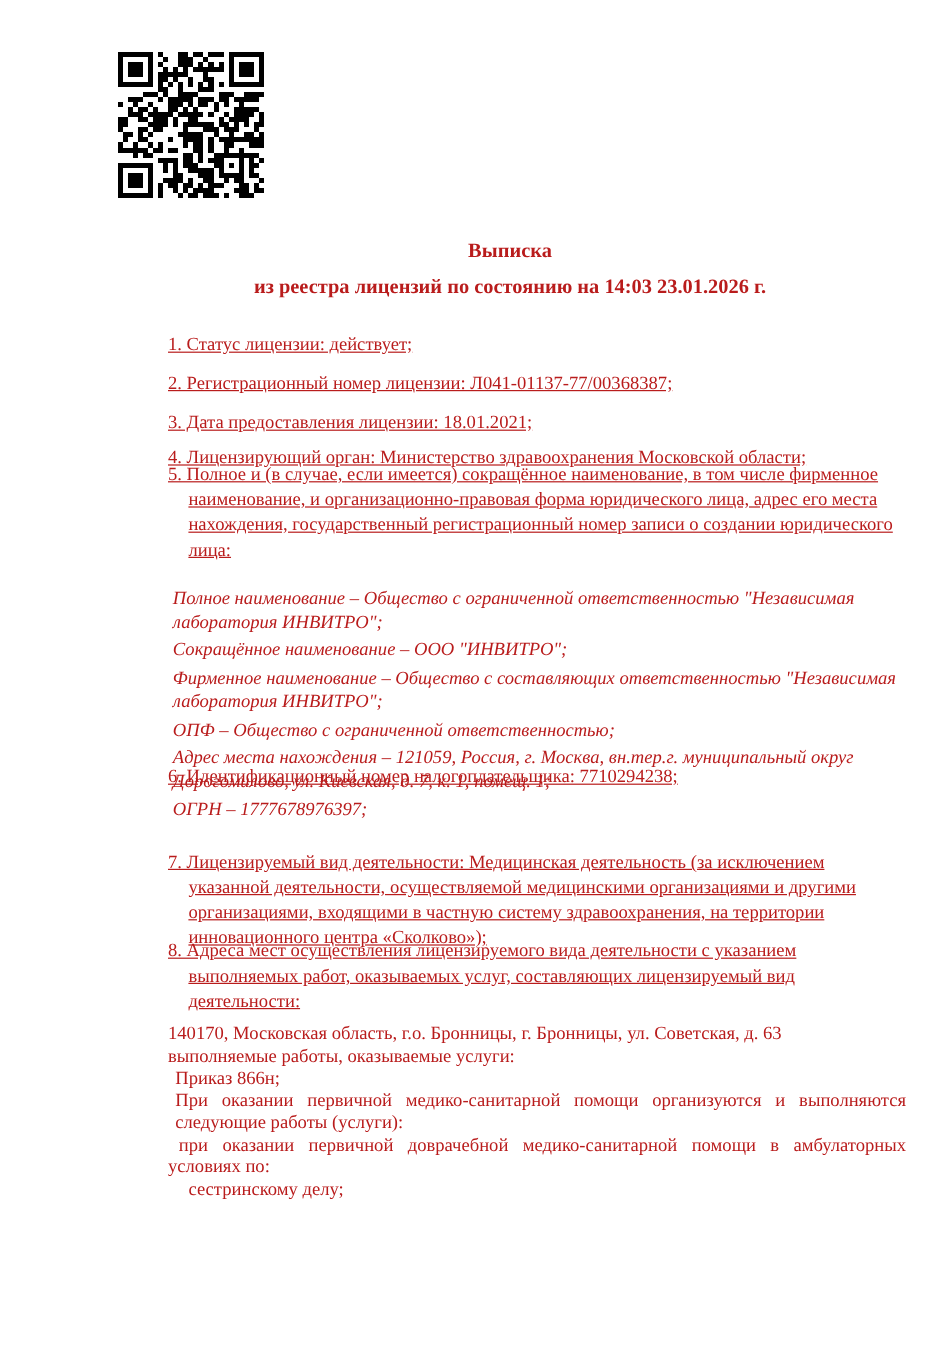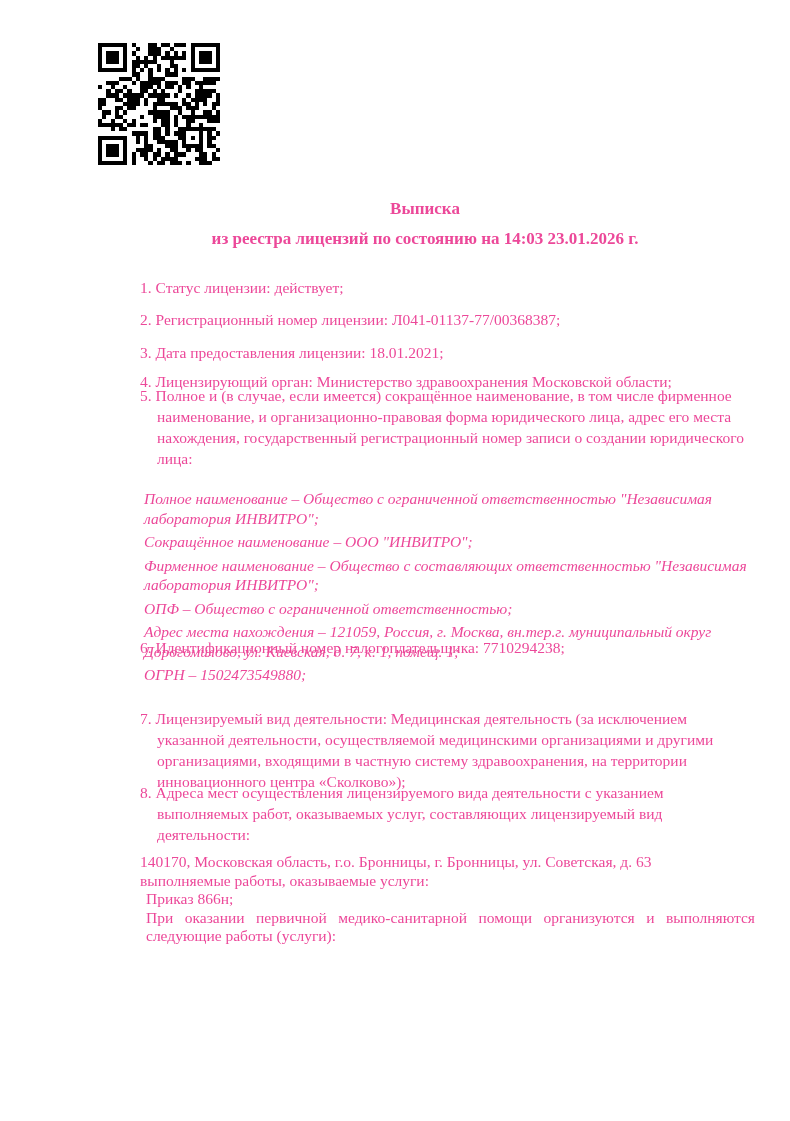--- a/index.html
+++ b/index.html
@@ -1,37 +1,37 @@
 <!DOCTYPE html>
 <html lang="ru"><head>
 <meta charset="utf-8">
 <style>
   html,body{margin:0;padding:0;background:#ffffff;}
   .page{
     position:relative;
     width:790px;height:1121px;
     background:#ffffff;
-    color:#ec4899;
+    color:#b91c1c;
     font-family:"Liberation Serif","DejaVu Serif",serif;
     overflow:hidden;
   }
   .qr{position:absolute;left:98px;top:43px;width:122px;height:122px;}
   .qr svg{display:block;width:122px;height:122px;}
   .content{position:absolute;left:95px;top:0;width:660px;height:1121px;}
   .title{
     position:absolute;left:0;top:194px;width:660px;
     margin:0;text-align:center;
     font-size:17px;font-weight:bold;line-height:30px;
   }
   .title span{display:block;}
   .block{
     position:absolute;left:45px;width:615px;margin:0;
     font-size:15.5px;line-height:21px;
   }
-  .item{padding-left:17px;text-indent:-17px;box-sizing:border-box;}
+  .item{padding-left:17px;text-indent:-17px;box-sizing:border-box;text-decoration:underline;}
   .org-block p{margin:4px;font-size:15.5px;line-height:19.5px;font-style:italic;}
   .works-block p{margin:0;font-size:15.5px;line-height:18.5px;}
   .ind-order{padding-left:6px;}
   .just{text-align:justify;}
   .ind-sub{text-indent:9px;}
   .ind-svc{padding-left:17px;}
 </style>
 </head>
 <body>
 
@@ -507,30 +507,32 @@
     <p class="block item" style="top:371px">4. Лицензирующий орган: Министерство здравоохранения Московской области;</p>
 
     <p class="block item" style="top:385px">5. Полное и (в случае, если имеется) сокращённое наименование, в том числе фирменное наименование, и организационно-правовая форма юридического лица, адрес его места нахождения, государственный регистрационный номер записи о создании юридического лица:</p>
 
     <div class="block org-block" style="top:485px">
       <p>Полное наименование – Общество с ограниченной ответственностью "Независимая лаборатория ИНВИТРО";</p>
       <p>Сокращённое наименование – ООО "ИНВИТРО";</p>
       <p>Фирменное наименование – Общество с составляющих ответственностью "Независимая лаборатория ИНВИТРО";</p>
       <p>ОПФ – Общество с ограниченной ответственностью;</p>
       <p>Адрес места нахождения – 121059, Россия, г. Москва, вн.тер.г. муниципальный округ Дорогомилово, ул. Киевская, д. 7, к. 1, помещ. 1;</p>
-      <p>ОГРН – 1502473549880;</p>
+      <p>ОГРН – 1777678976397;</p>
     </div>
 
     <p class="block item" style="top:637px">6. Идентификационный номер налогоплательщика: 7710294238;</p>
 
     <p class="block item" style="top:708px">7. Лицензируемый вид деятельности: Медицинская деятельность (за исключением указанной деятельности, осуществляемой медицинскими организациями и другими организациями, входящими в частную систему здравоохранения, на территории инновационного центра «Сколково»);</p>
 
     <p class="block item" style="top:782px">8. Адреса мест осуществления лицензируемого вида деятельности с указанием выполняемых работ, оказываемых услуг, составляющих лицензируемый вид деятельности:</p>
 
     <div class="block works-block" style="top:853px">
       <p>140170, Московская область, г.о. Бронницы, г. Бронницы, ул. Советская, д. 63</p>
       <p>выполняемые работы, оказываемые услуги:</p>
       <p class="ind-order">Приказ 866н;</p>
       <p class="ind-order just">При оказании первичной медико-санитарной помощи организуются и выполняются следующие работы (услуги):</p>
+      <p class="ind-sub just">при оказании первичной доврачебной медико-санитарной помощи в амбулаторных условиях по:</p>
+      <p class="ind-svc">сестринскому делу;</p>
     </div>
 
   </div>
 </div>
 
 </body></html>

